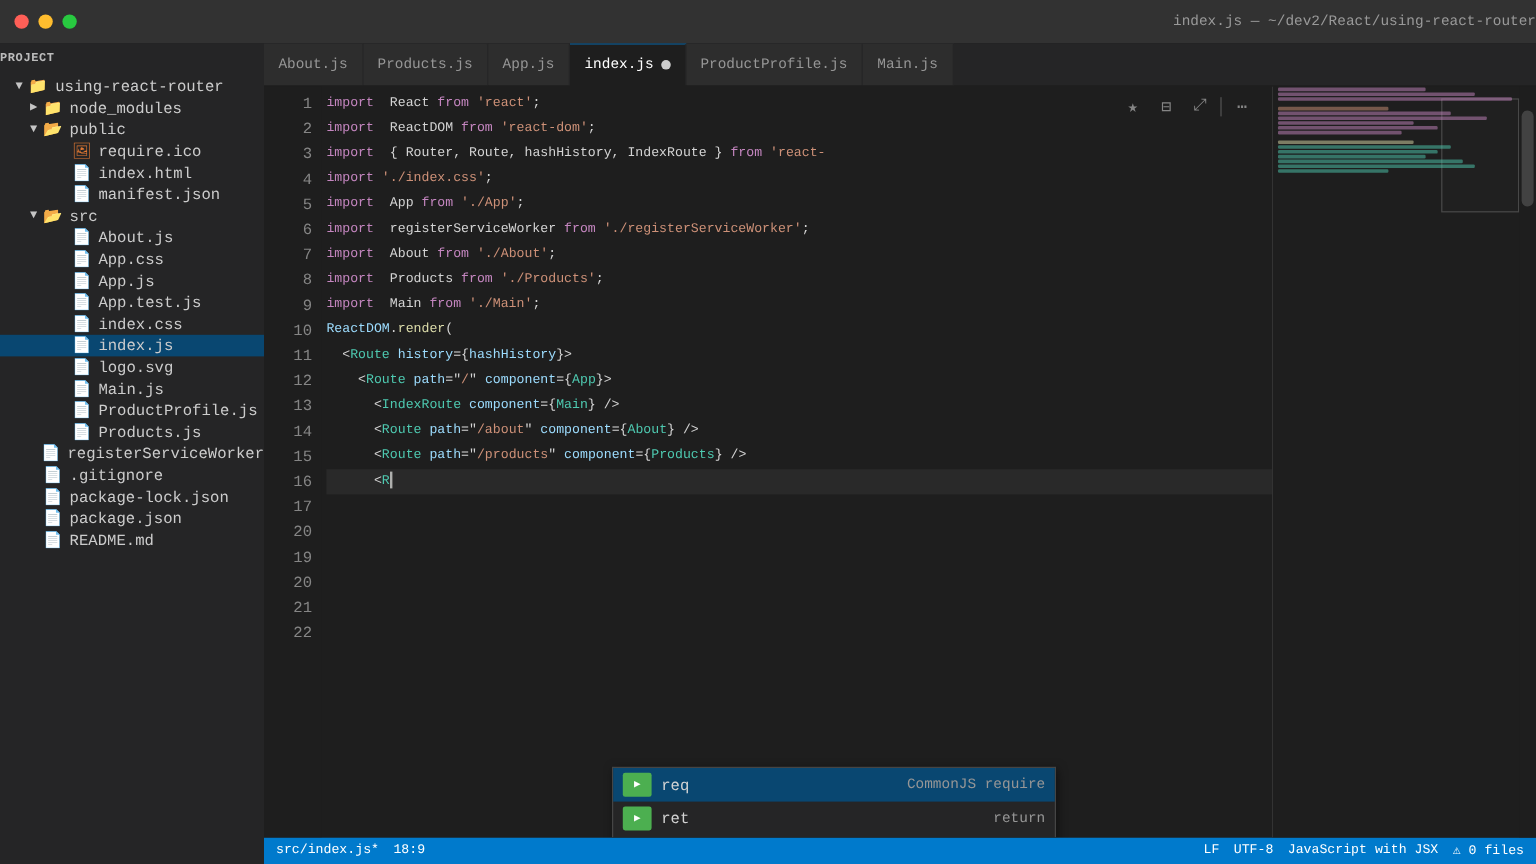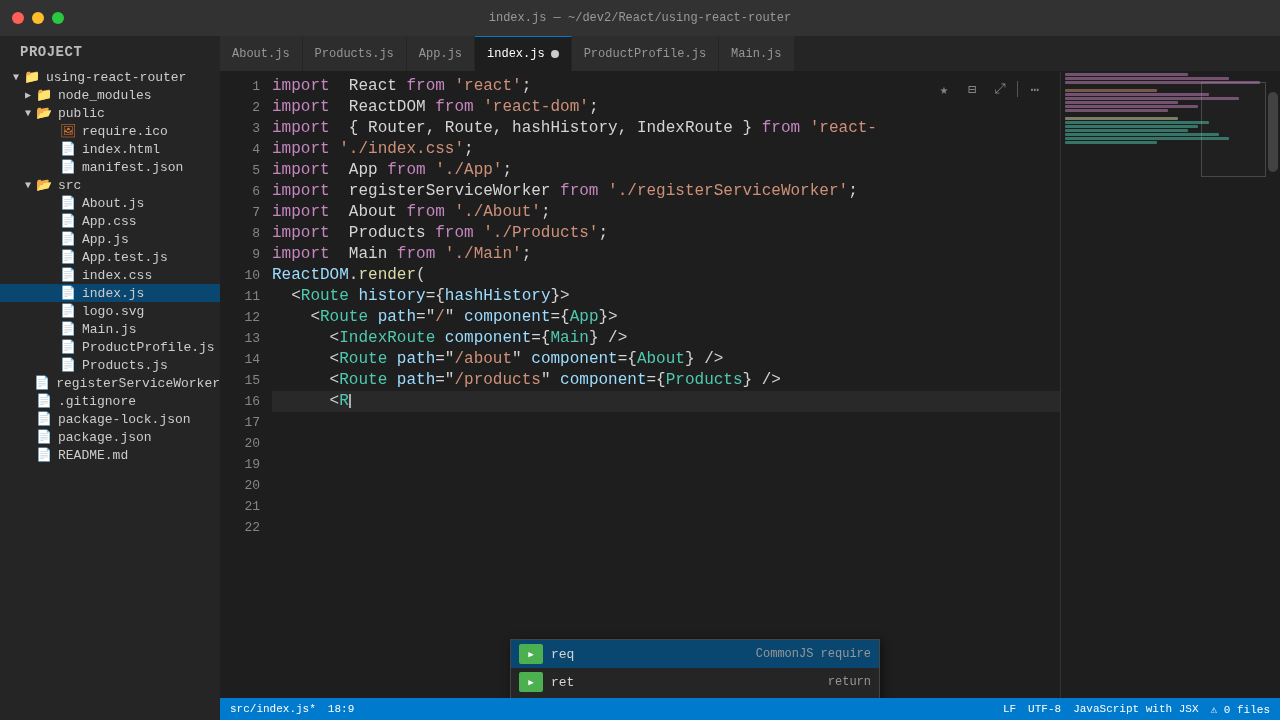--- a/index.html
+++ b/index.html
@@ -4,21 +4,21 @@
   <style>
     * { margin: 0; padding: 0; box-sizing: border-box; }
     body { font-family: 'Menlo', 'Monaco', 'Courier New', monospace; font-size: 13px; background: #1e1e1e; color: #d4d4d4; width: 1280px; height: 720px; overflow: hidden; display: flex; flex-direction: column; }
 
     
     .title-bar {
       height: 36px;
       background: #323232;
       display: flex;
       align-items: center;
-      justify-content: center;
+      justify-content: flex-end;
       position: relative;
       flex-shrink: 0;
     }
     .title-bar-buttons {
       position: absolute;
       left: 12px;
       display: flex;
       gap: 8px;
       align-items: center;
     }
@@ -43,22 +43,22 @@
     
     .sidebar {
       width: 220px;
       background: #252526;
       display: flex;
       flex-direction: column;
       flex-shrink: 0;
       overflow: hidden;
     }
     .sidebar-header {
-      padding: 8px 20px;
-      font-size: 14px;
+      padding: 8px 0;
+      font-size: 10px;
       font-weight: bold;
       color: #bbb;
       text-transform: uppercase;
       letter-spacing: 0.5px;
     }
     .sidebar-tree {
       flex: 1;
       overflow-y: auto;
       font-size: 13px;
     }
@@ -164,21 +164,21 @@
     }
     .code-lines {
       flex: 1;
       overflow: hidden;
       padding-top: 4px;
       padding-left: 4px;
     }
     .code-line {
       line-height: 21px;
       white-space: pre;
-      font-size: 16px;
+      font-size: 11px;
       position: relative;
     }
     .code-line.current-line {
       background: rgba(255,255,255,0.05);
     }
     .fn { color: #dcdcaa; }
     .str { color: #ce9178; }
     .var { color: #9cdcfe; }
     .tag { color: #4ec9b0; }
     .attr { color: #9cdcfe; }

